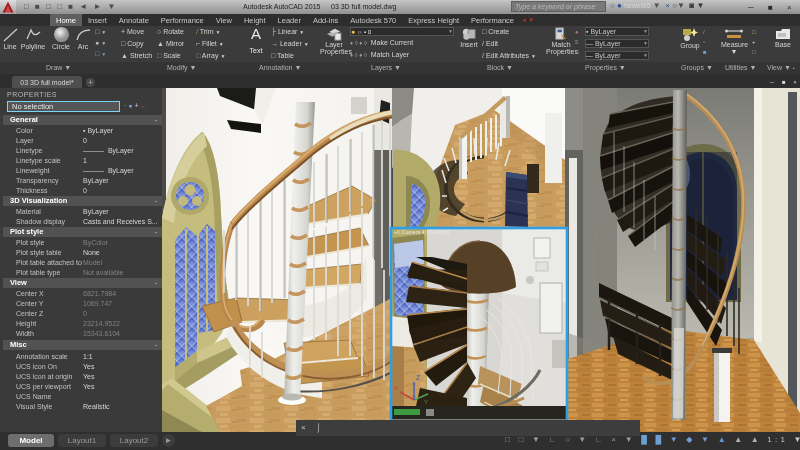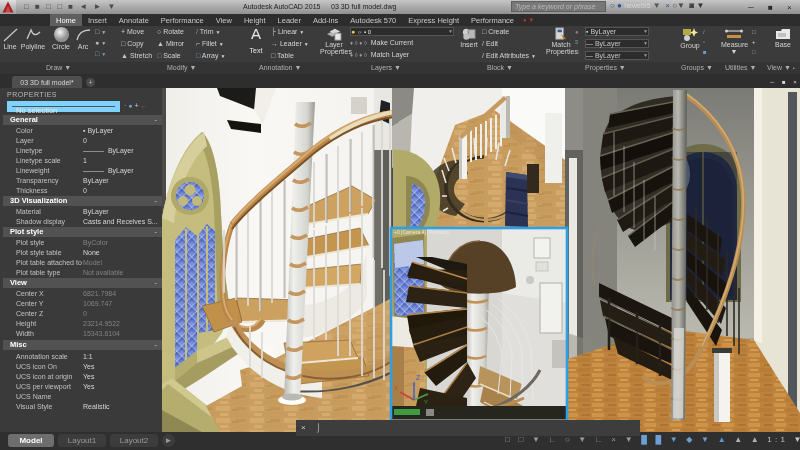--- a/index.html
+++ b/index.html
@@ -39,21 +39,21 @@
   #ftab { left:12px; top:2px; width:70px; height:12px; background:#4e4e4e;
     border-radius:3px 3px 0 0; color:#d8d8d8; font-size:7px; line-height:13px; text-align:center; }
   #ftplus { left:86px; top:4px; width:9px; height:9px; background:#4a4a4a; border-radius:50%;
     color:#bbb; font-size:7px; line-height:9px; text-align:center;}
   #dwgctl { left:770px; top:5px; color:#d8d8d8; font-size:6px; letter-spacing:3px; }
 
   
   #palette { left:0; top:88px; width:162px; height:344px; background:#3a3a3a; font-size:7px; }
   #paltitle { position:absolute; left:7px; top:3px; color:#b9b9b9; font-size:7px; letter-spacing:.5px;}
   #nosel { position:absolute; left:7px; top:13px; width:113px; height:11px; background:#555555;
-    border:5px solid #7dd3fc; color:#e8e8e8; font-size:7.5px; line-height:10px; padding-left:4px; }
+    border:1px solid #7dd3fc; color:#e8e8e8; font-size:7.5px; line-height:10px; padding-left:4px; }
   #palbtns { position:absolute; left:124px; top:14px; font-size:7px; color:#9ab4d0;}
   .phead { position:absolute; left:3px; width:159px; height:10px; background:#525252;
     color:#ffffff; font-weight:bold; font-size:7.5px; line-height:10px; padding-left:7px; }
   .phead span { float:right; margin-right:5px; font-weight:normal; color:#ccc;}
   .prow { position:absolute; left:16px; color:#c2c2c2; height:9px; line-height:9px;}
   .pval { position:absolute; left:83px; color:#d6d6d6; height:9px; line-height:9px; white-space:nowrap;}
   .dim { color:#828282; }
 
   
   #canvas { left:162px; top:88px; width:638px; height:344px; background:#f4f3f0; }

